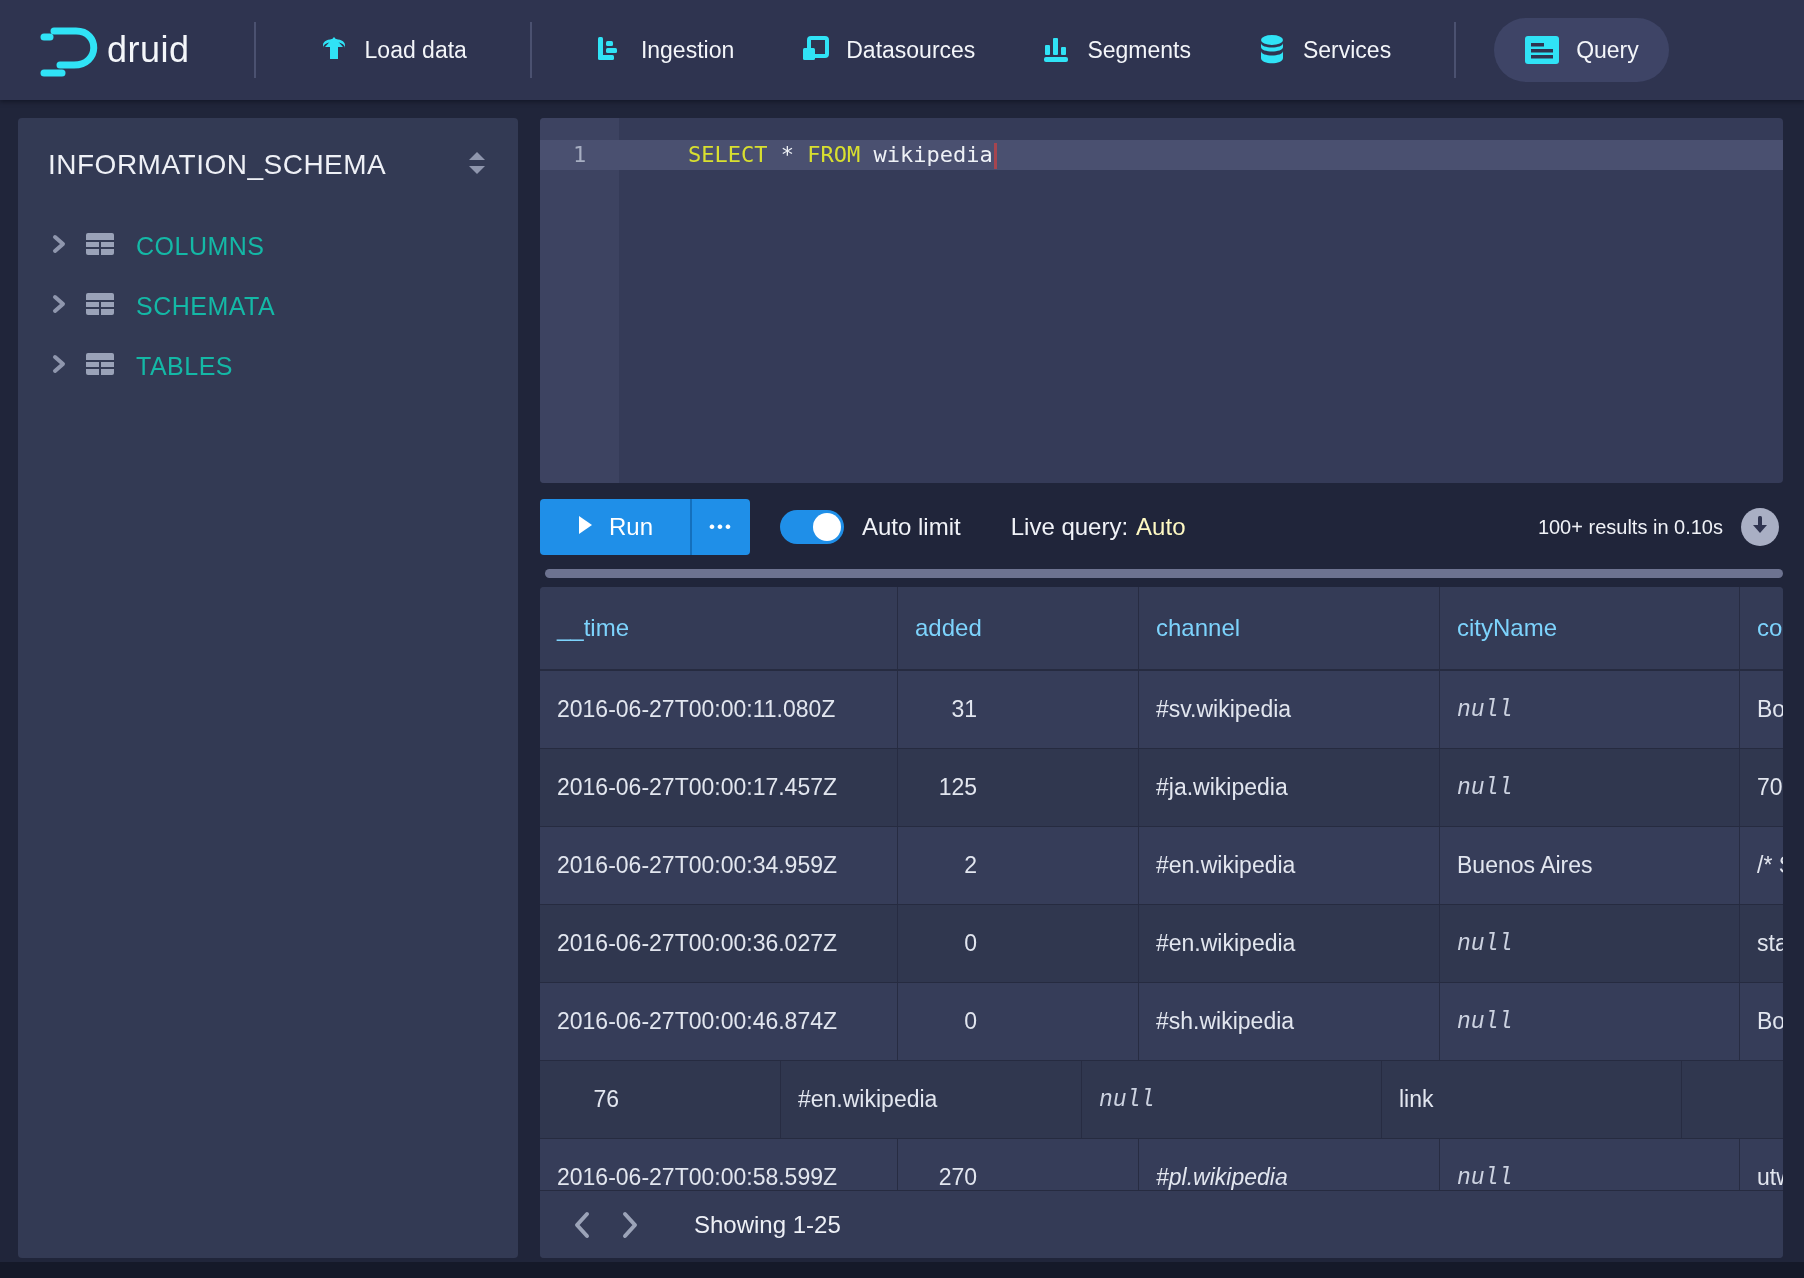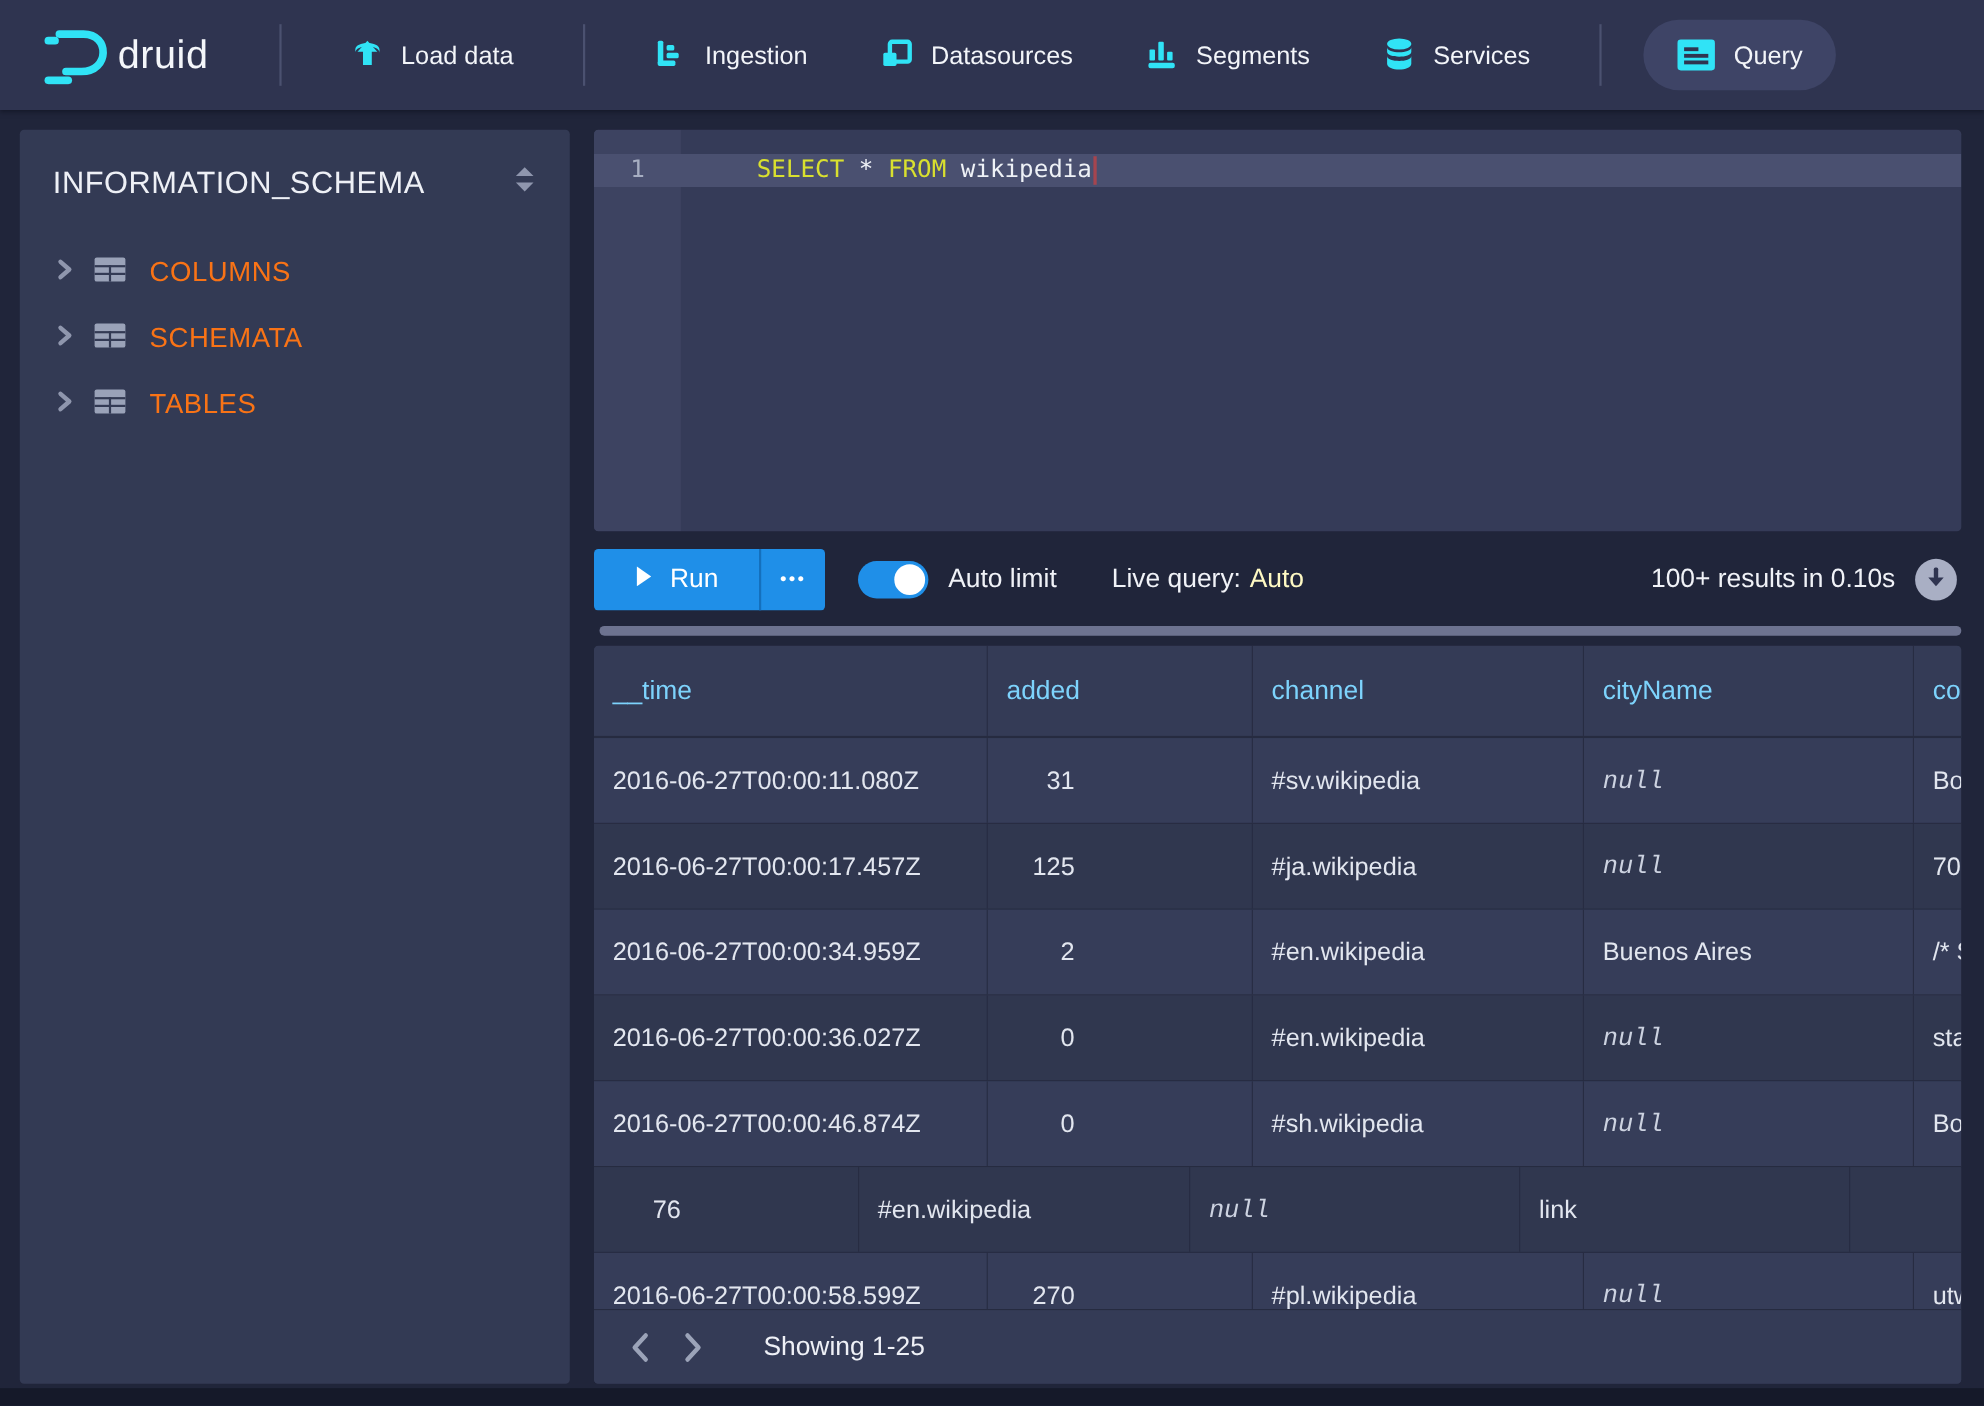--- a/index.html
+++ b/index.html
@@ -32,21 +32,21 @@
     position:absolute; left:18px; top:118px; width:500px; height:1140px;
     background:#333a54; border-radius:4px;
   }
   .sidebar-header {
     display:flex; align-items:center; justify-content:space-between;
     padding:30px 28px 0 30px;
   }
   .sidebar-title { font-size:28px; color:#eef0f6; letter-spacing:.5px; }
   .tree { margin-top:34px; }
   .tree-item { display:flex; align-items:center; height:60px; padding-left:32px; gap:16px; cursor:pointer; }
-  .tree-label { font-size:25px; color:#f97316; letter-spacing:.5px; margin-left:4px; }
+  .tree-label { font-size:25px; color:#14b8a6; letter-spacing:.5px; margin-left:4px; }
   
   .editor {
     position:absolute; left:540px; top:118px; width:1243px; height:365px;
     background:#353b58; border-radius:4px; overflow:hidden;
   }
   .gutter { position:absolute; left:0; top:0; width:79px; height:365px; background:#3d4361; }
   .active-line { position:absolute; left:0; top:22px; width:1243px; height:30px; background:#4a5070; }
   .line-number {
     position:absolute; left:0; top:22px; width:79px; height:30px; line-height:30px;
     text-align:center; font-family:"DejaVu Sans Mono", monospace; font-size:22px; color:#a7aec2;
@@ -73,21 +73,21 @@
     display:flex; align-items:center; justify-content:center; cursor:pointer;
     font-size:17px; color:#fff; letter-spacing:2px;
   }
   .switch { position:relative; width:64px; height:34px; border-radius:17px; background:#1f8fe8; margin-left:30px; cursor:pointer; }
   .switch .knob { position:absolute; right:3px; top:3px; width:28px; height:28px; border-radius:50%; background:#fff; }
   .lbl { font-size:24px; color:#f0f2f7; }
   .auto-limit-lbl { margin-left:18px; }
   .live-query { margin-left:50px; }
   .live-query .val { color:#fef9c3; margin-left:8px; }
   .toolbar-spacer { flex:1; }
-  .results-summary { font-size:24px; color:#f0f2f7; }
+  .results-summary { font-size:20px; color:#f0f2f7; }
   .download-btn {
     width:38px; height:38px; border-radius:50%; background:#a9afc4; margin-left:18px; margin-right:4px;
     display:flex; align-items:center; justify-content:center; cursor:pointer;
   }
   
   .hscrollbar { position:absolute; left:545px; top:569px; width:1238px; height:9px; border-radius:5px; background:#6d7390; }
   
   .results {
     position:absolute; left:540px; top:587px; width:1243px; height:671px;
     background:#30374f; border-radius:4px; overflow:hidden;
@@ -417,21 +417,21 @@
             <span>link</span>
           </div>
         </div>
         <div class="tr odd">
           <div class="td" style="width: 358px;">
             <span>2016-06-27T00:00:58.599Z</span>
           </div>
           <div class="td" style="width: 241px;">
             <span class="num">270</span>
           </div>
-          <div class="td" style="width: 301px;">
+          <div class="td" style="width: 301px; font-style: italic;">
             <span>#pl.wikipedia</span>
           </div>
           <div class="td" style="width: 300px;">
             <span class="null">null</span>
           </div>
           <div class="td" style="width: 300px;">
             <span>utw</span>
           </div>
         </div>
       </div>

